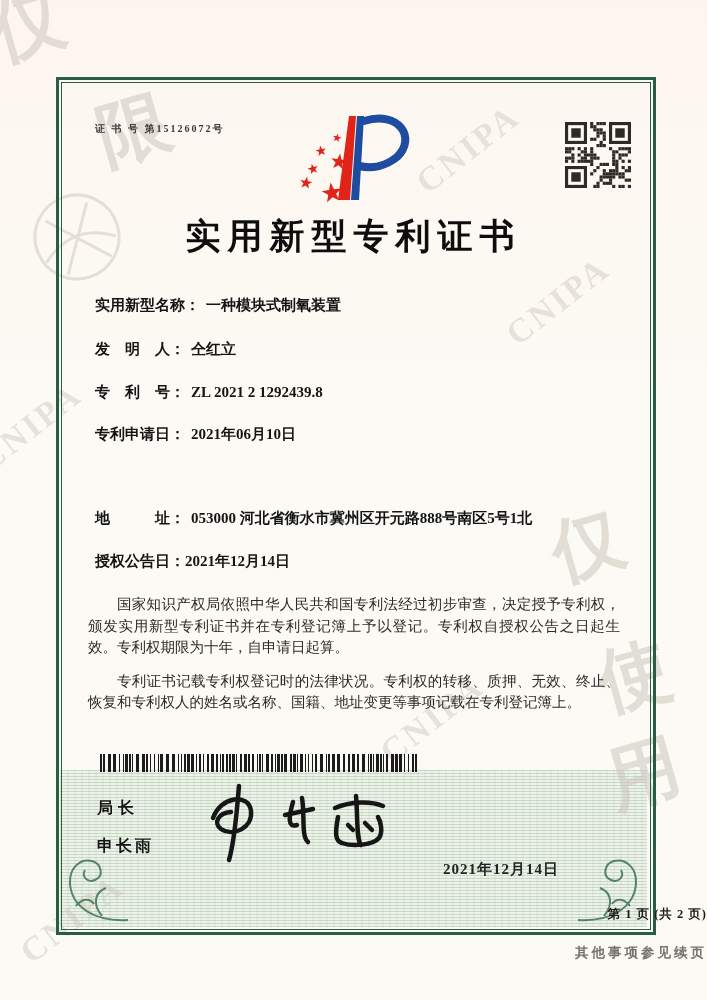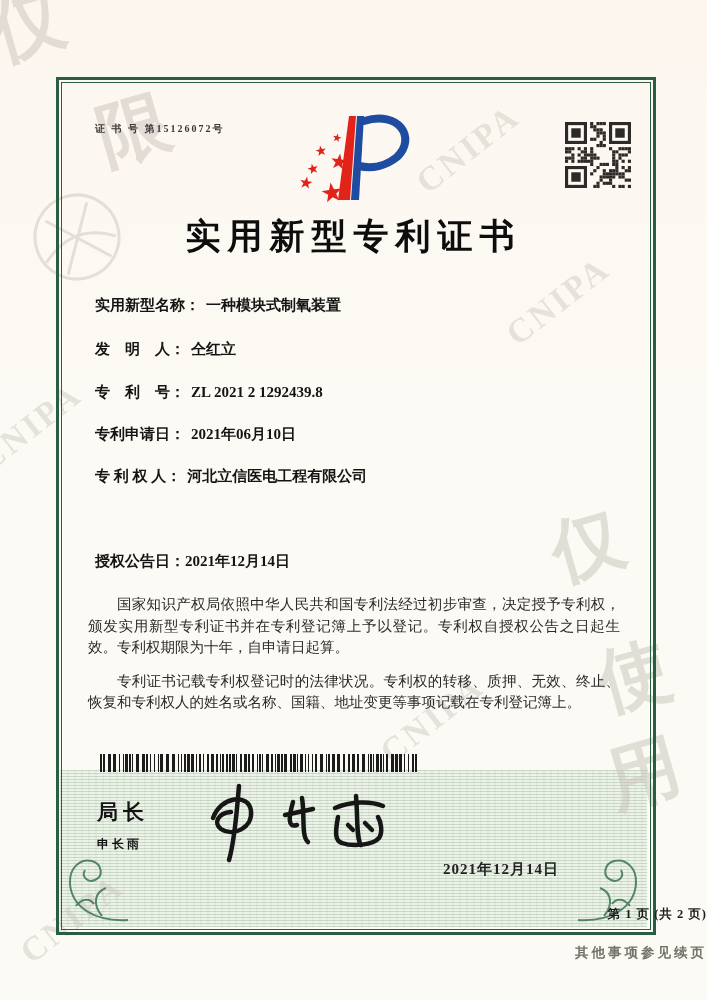--- a/index.html
+++ b/index.html
@@ -32,22 +32,22 @@
   .title{position:absolute;left:0;right:0;top:213px;text-align:center;
          font-size:35px;font-weight:700;letter-spacing:7px;color:#0d0d0d;}
   .row{position:absolute;left:95px;width:530px;font-size:15px;font-weight:600;color:#141414;white-space:nowrap;}
   .row .lbl{display:inline-block;}
   .row .val{margin-left:6px;}
   .grant-left{position:absolute;left:95px;top:552px;font-size:15px;font-weight:600;color:#141414;}
   .grant-right{position:absolute;left:383px;top:552px;font-size:15px;font-weight:600;color:#141414;}
   .paras{position:absolute;left:88px;top:582px;width:532px;color:#2a2a2a;}
   .paras p{margin:12px 0 8px 0;font-size:14.5px;line-height:21.5px;text-indent:2em;text-align:justify;font-weight:500;}
   .barcode{position:absolute;left:100px;top:754px;width:320px;height:18px;}
-  .signer-title{position:absolute;left:97px;top:798px;font-size:21px;letter-spacing:5px;font-weight:600;color:#141414;}
-  .signer-name{position:absolute;left:97px;top:836px;font-size:12px;letter-spacing:3px;font-weight:600;color:#141414;}
+  .signer-title{position:absolute;left:97px;top:798px;font-size:16px;letter-spacing:5px;font-weight:600;color:#141414;}
+  .signer-name{position:absolute;left:97px;top:836px;font-size:16px;letter-spacing:3px;font-weight:600;color:#141414;}
   .signature{position:absolute;left:185px;top:778px;width:230px;height:90px;}
   .issue-date{position:absolute;left:443px;top:860px;font-size:15px;letter-spacing:1px;font-weight:600;color:#222;}
   .page-info{position:absolute;left:0;right:0;top:906px;text-align:right;font-size:12.5px;letter-spacing:1px;color:#1c1c1c;font-weight:600;}
   .footer-note{position:absolute;left:0;right:0;top:944px;text-align:right;font-size:13.5px;letter-spacing:3px;color:#73736a;font-weight:600;}
 </style>
 </head>
 <body>
 
 <div class="page">
 
@@ -249,22 +249,22 @@
     </div>
     <div class="row" style="top:340px;">
       <span class="lbl">发　明　人：</span><span class="val">仝红立</span>
     </div>
     <div class="row" style="top:383px;">
       <span class="lbl">专　利　号：</span><span class="val">ZL 2021 2 1292439.8</span>
     </div>
     <div class="row" style="top:425px;">
       <span class="lbl">专利申请日：</span><span class="val">2021年06月10日</span>
     </div>
-    <div class="row" style="top:467px;">
-      <span class="lbl">专 利 权 人：</span><span class="val">河北立信医电工程有限公司</span>
+    <div class="row" style="top:509px;">
+      <span class="lbl">地　　　址：</span><span class="val">053000 河北省衡水市冀州区开元路888号南区5号1北</span>
     </div>
 
     <div class="grant-left">
       <span>授权公告日：</span><span>2021年12月14日</span>
     </div>
 
     <div class="paras">
       <p>国家知识产权局依照中华人民共和国专利法经过初步审查，决定授予专利权，颁发实用新型专利证书并在专利登记簿上予以登记。专利权自授权公告之日起生效。专利权期限为十年，自申请日起算。</p>
       <p>专利证书记载专利权登记时的法律状况。专利权的转移、质押、无效、终止、恢复和专利权人的姓名或名称、国籍、地址变更等事项记载在专利登记簿上。</p>
     </div>

